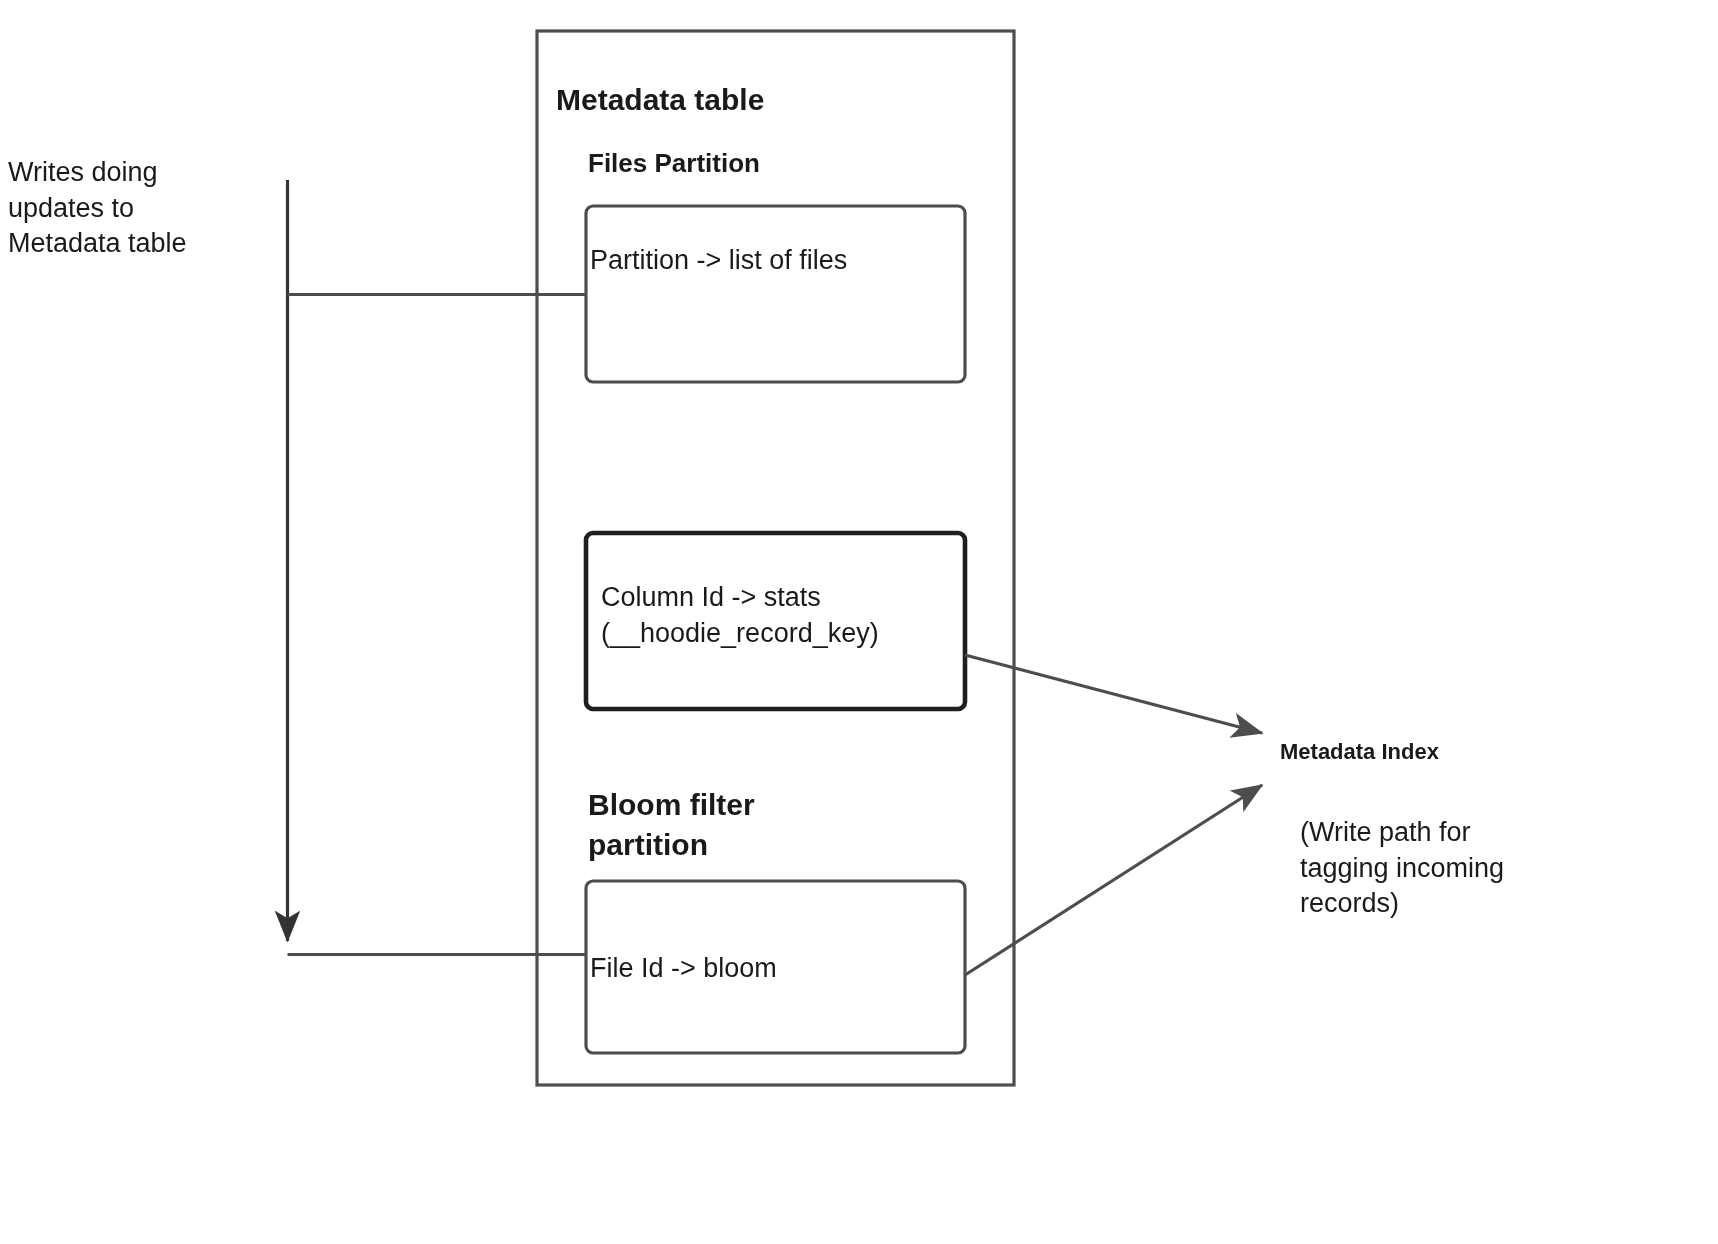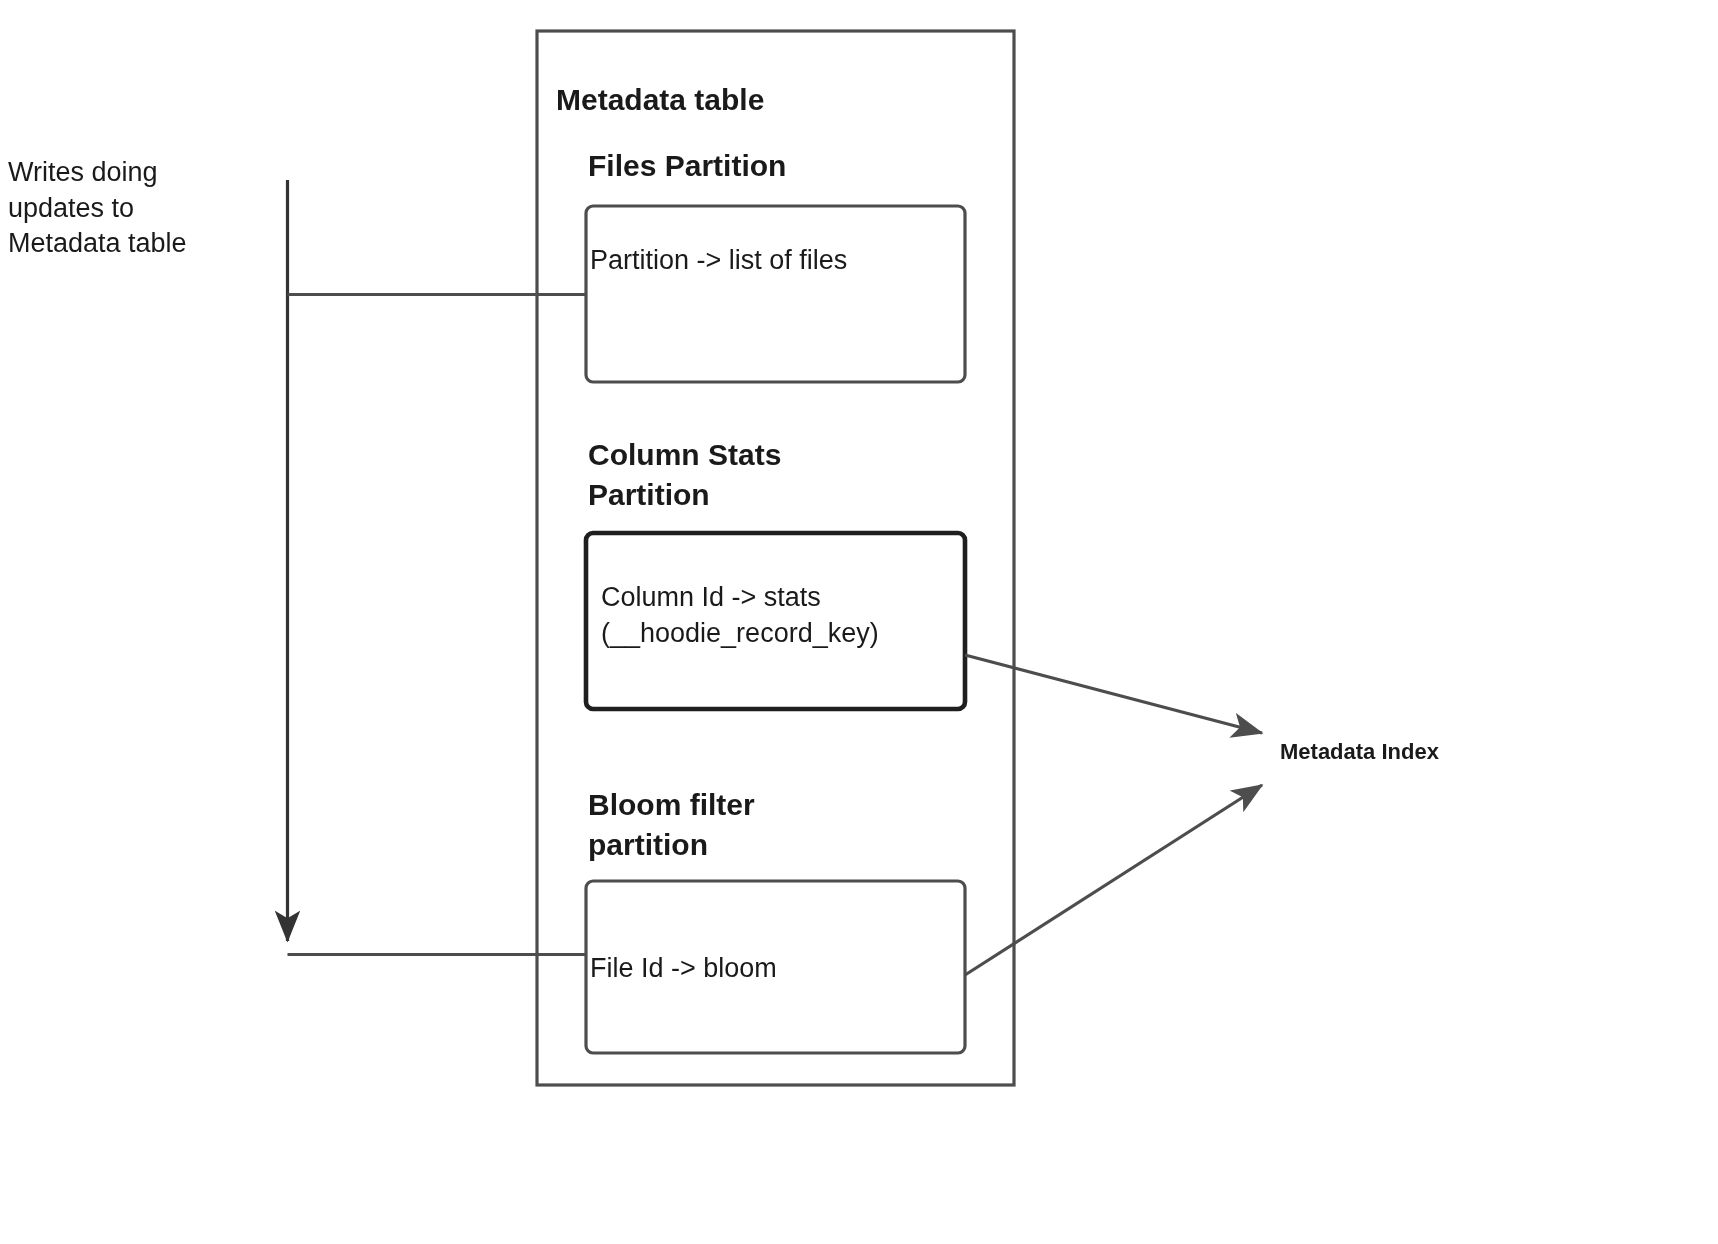--- a/index.html
+++ b/index.html
@@ -46,21 +46,21 @@
     left: 556px;
     top: 80px;
     width: 300px;
     text-align: left;
     font-size: 30px;
   }
   #files-partition-title {
     left: 588px;
     top: 146px;
     width: 378px;
-    font-size: 30px;
+    font-size: 26px;
   }
   #files-partition-body {
     left: 590px;
     top: 243px;
     width: 372px;
     font-size: 27px;
   }
   #colstats-partition-title {
     left: 588px;
     top: 435px;
@@ -136,27 +136,28 @@
   <div class="txt" id="writes-label">Writes doing
 updates to
 Metadata table</div>
 
   <div class="txt t-bold" id="metadata-table-title">Metadata table</div>
 
   <div class="txt t-bold" id="files-partition-title">Files Partition</div>
 
   <div class="txt" id="files-partition-body">Partition -&gt; list of files</div>
 
-  <div class="txt t-bold" id="colstats-partition-title">Column Stats
-Partition</div>
 
   <div class="txt" id="colstats-partition-body">Column Id  -&gt; stats
 (__hoodie_record_key)</div>
 
   <div class="txt t-bold" id="bloom-partition-title">Bloom filter
 partition</div>
 
   <div class="txt" id="bloom-partition-body">File Id -&gt; bloom</div>
 
   <div class="txt t-bold" id="metadata-index-title">Metadata Index</div>
 
+  <div class="txt" id="metadata-index-note">(Write path for
+tagging incoming
+records)</div>
 
 </div>
 
 </body></html>

